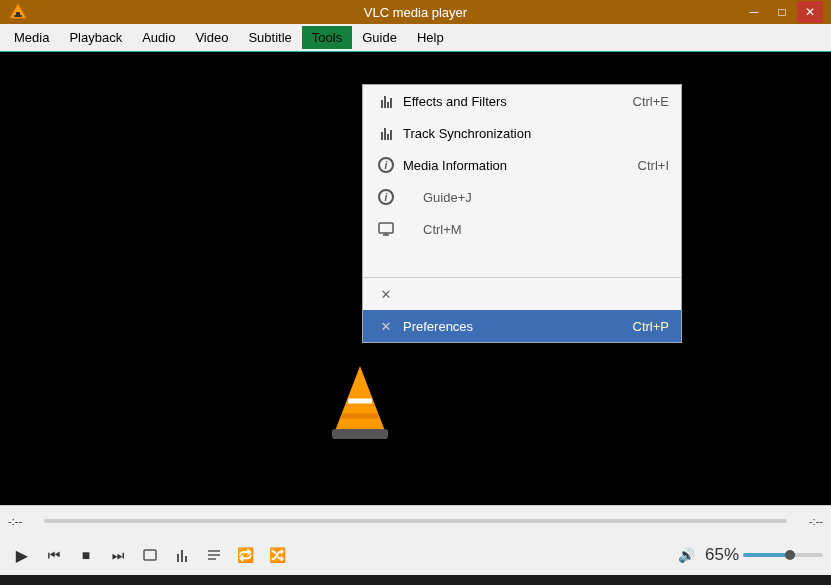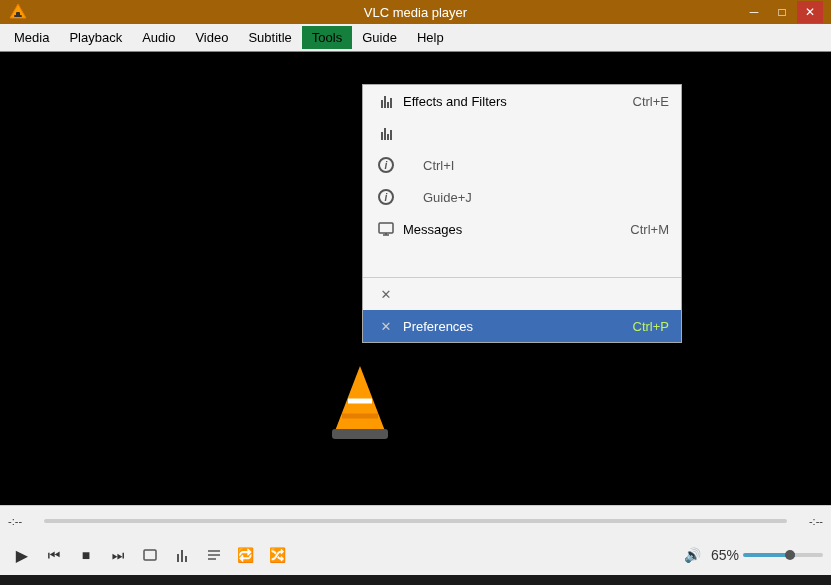--- a/index.html
+++ b/index.html
@@ -94,21 +94,21 @@
       justify-content: center;
       font-size: 14px;
       flex-shrink: 0;
     }
     .dropdown-item .item-label { flex: 1; }
     .dropdown-item .item-shortcut {
       color: #555;
       font-size: 13px;
       margin-left: 20px;
     }
-    .dropdown-item.highlighted .item-shortcut { color: #bef264; }
+    .dropdown-item.highlighted .item-shortcut { color: #fef9c3; }
 
     
     .bottom-bar {
       width: 100%;
       height: 30px;
       background: #f0f0f0;
       display: flex;
       align-items: center;
       padding: 0 8px;
       border-top: 1px solid #ccc;
@@ -143,21 +143,21 @@
       color: #333;
     }
     .ctrl-btn.play { font-size: 16px; }
 
     .volume-section {
       margin-left: auto;
       display: flex;
       align-items: center;
       gap: 4px;
     }
-    .volume-label { font-size: 14px; color: #333; }
+    .volume-label { font-size: 17px; color: #333; }
     .volume-bar {
       width: 80px; height: 4px;
       background: linear-gradient(to right, #4a9fc4 65%, #ccc 65%);
       border-radius: 2px;
       position: relative;
     }
     .volume-bar::after {
       content: '';
       position: absolute;
       right: 35%;
@@ -252,48 +252,49 @@
 
     <div class="dropdown-item">
       <div class="item-icon">
         <div class="icon-eq">
           <span style="height:8px"></span>
           <span style="height:12px"></span>
           <span style="height:6px"></span>
           <span style="height:10px"></span>
         </div>
       </div>
+      <span class="item-label">Track Synchronization</span>
       <span class="item-shortcut"></span>
     </div>
 
     <div class="dropdown-item">
       <div class="item-icon">
         <div class="icon-info">i</div>
       </div>
+      <span class="item-label">Media Information</span>
       <span class="item-shortcut">Ctrl+I</span>
     </div>
 
     <div class="dropdown-item">
       <div class="item-icon">
         <div class="icon-info">i</div>
       </div>
       <span class="item-shortcut">Guide+J</span>
     </div>
 
 
 
     <div class="dropdown-item">
       <div class="item-icon">
         <svg width="16" height="16" viewBox="0 0 16 16">
           <rect x="1" y="2" width="14" height="10" rx="1" fill="none" stroke="#555" stroke-width="1.5"></rect>
           <line x1="5" y1="14" x2="11" y2="14" stroke="#555" stroke-width="1.5"></line>
           <line x1="8" y1="12" x2="8" y2="14" stroke="#555" stroke-width="1.5"></line>
         </svg>
       </div>
-      <span class="item-label">Messages</span>
       <span class="item-shortcut">Ctrl+M</span>
     </div>
 
     <div class="dropdown-item">
       <div class="item-icon"></div>
       <span class="item-shortcut"></span>
     </div>
 
     <div class="dropdown-item separator-above">
       <div class="item-icon">

